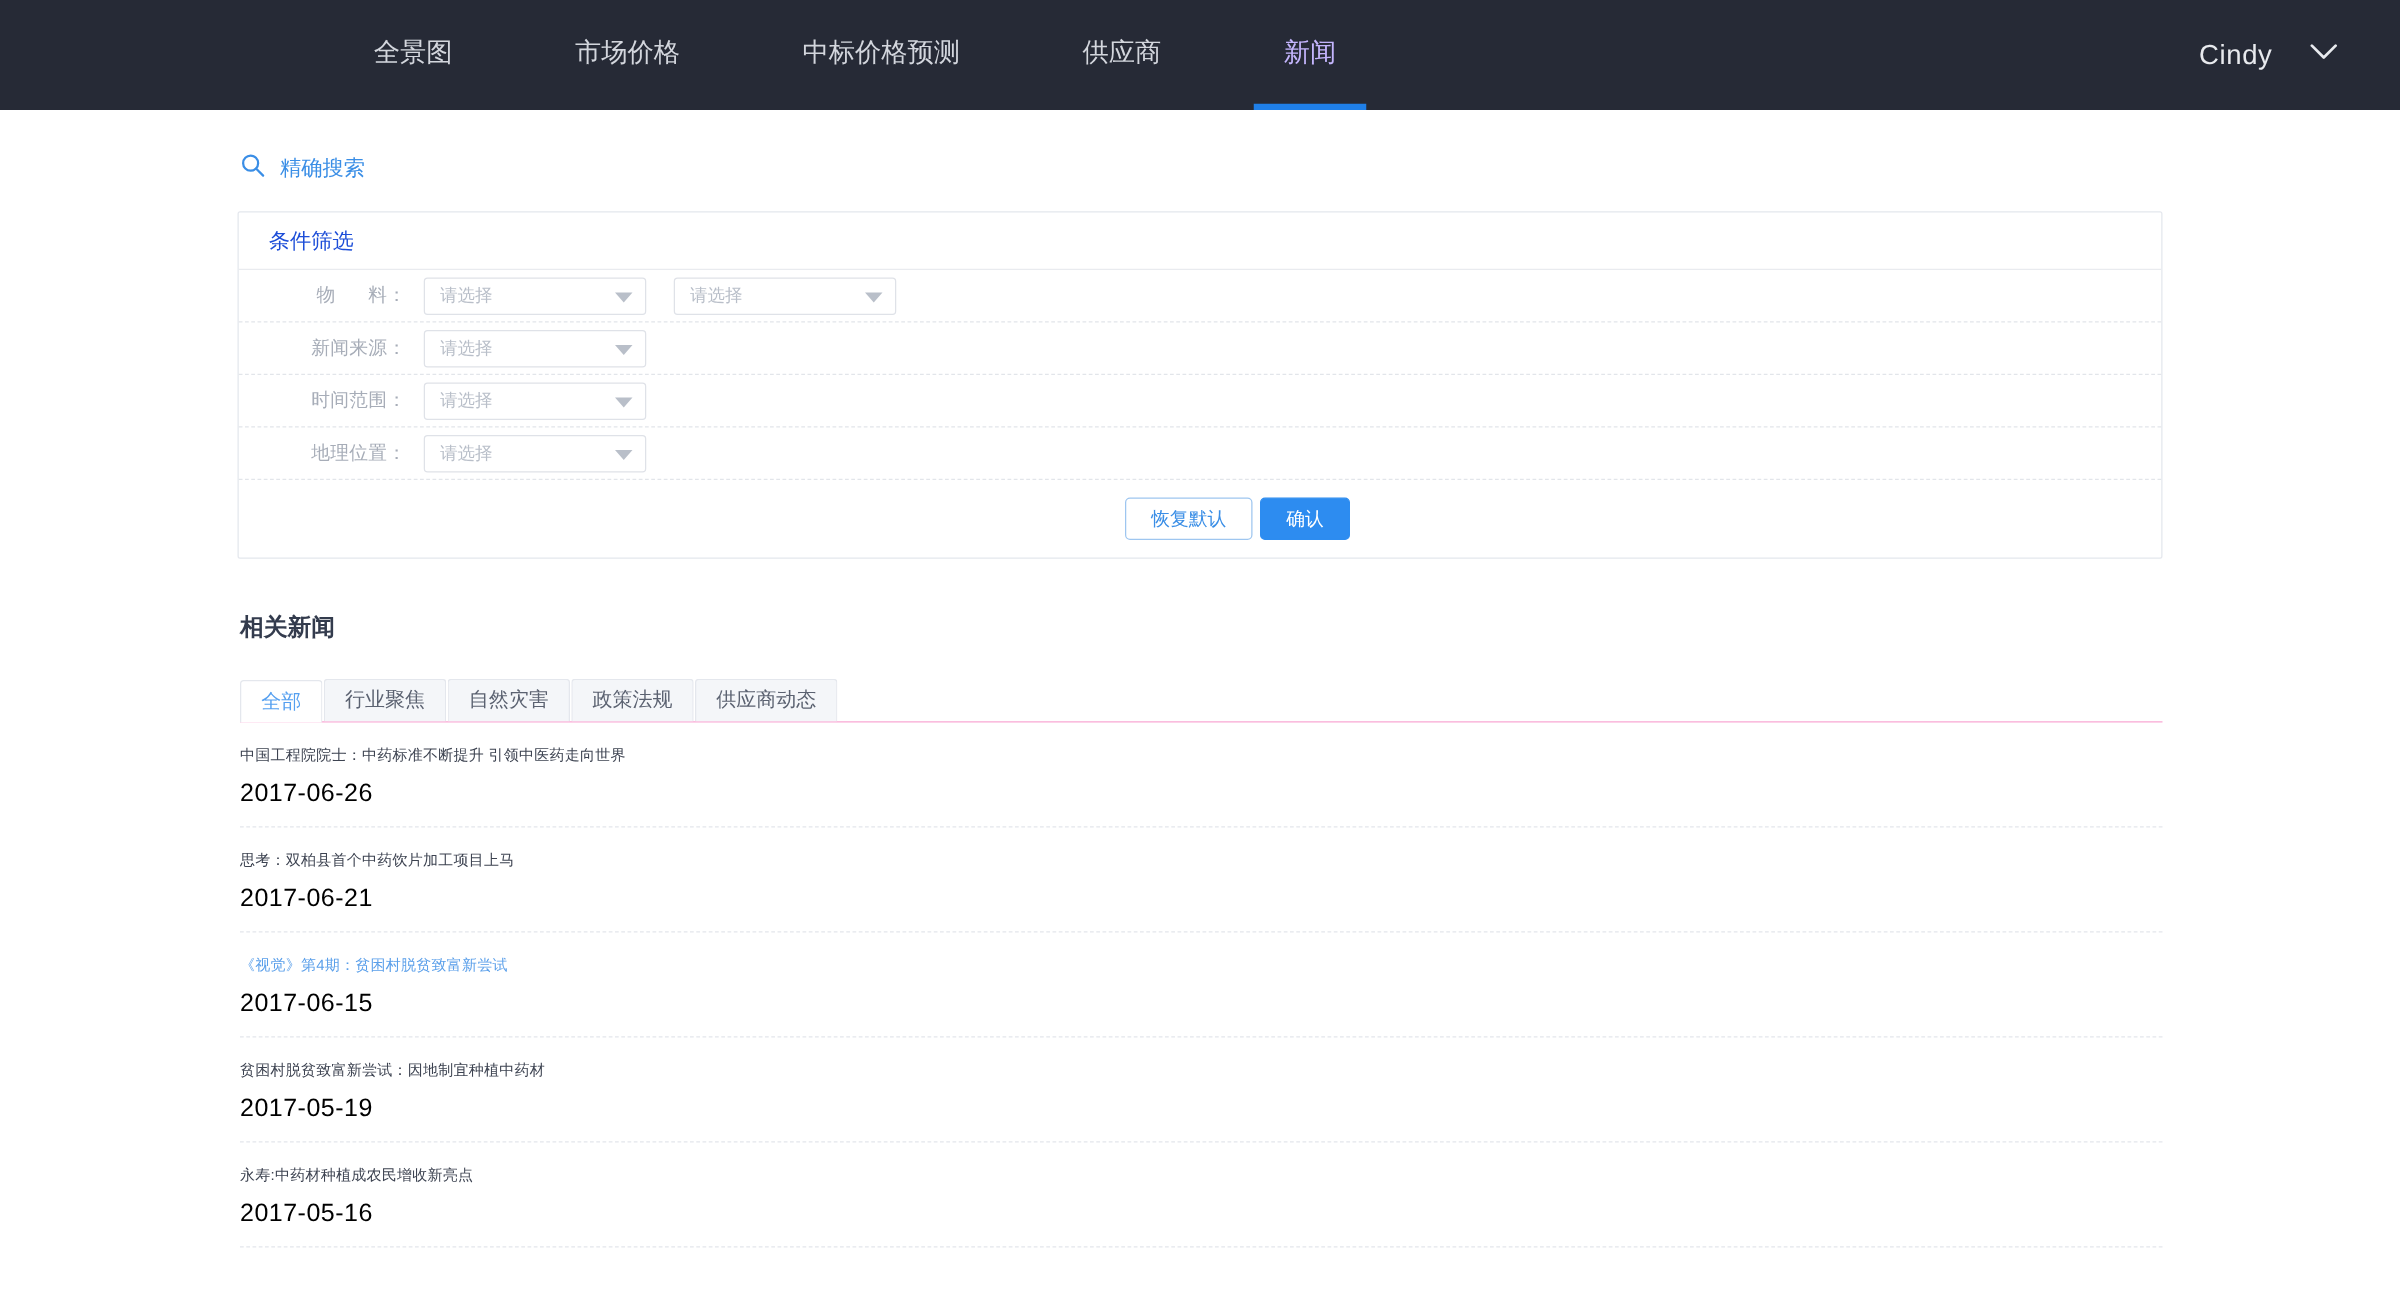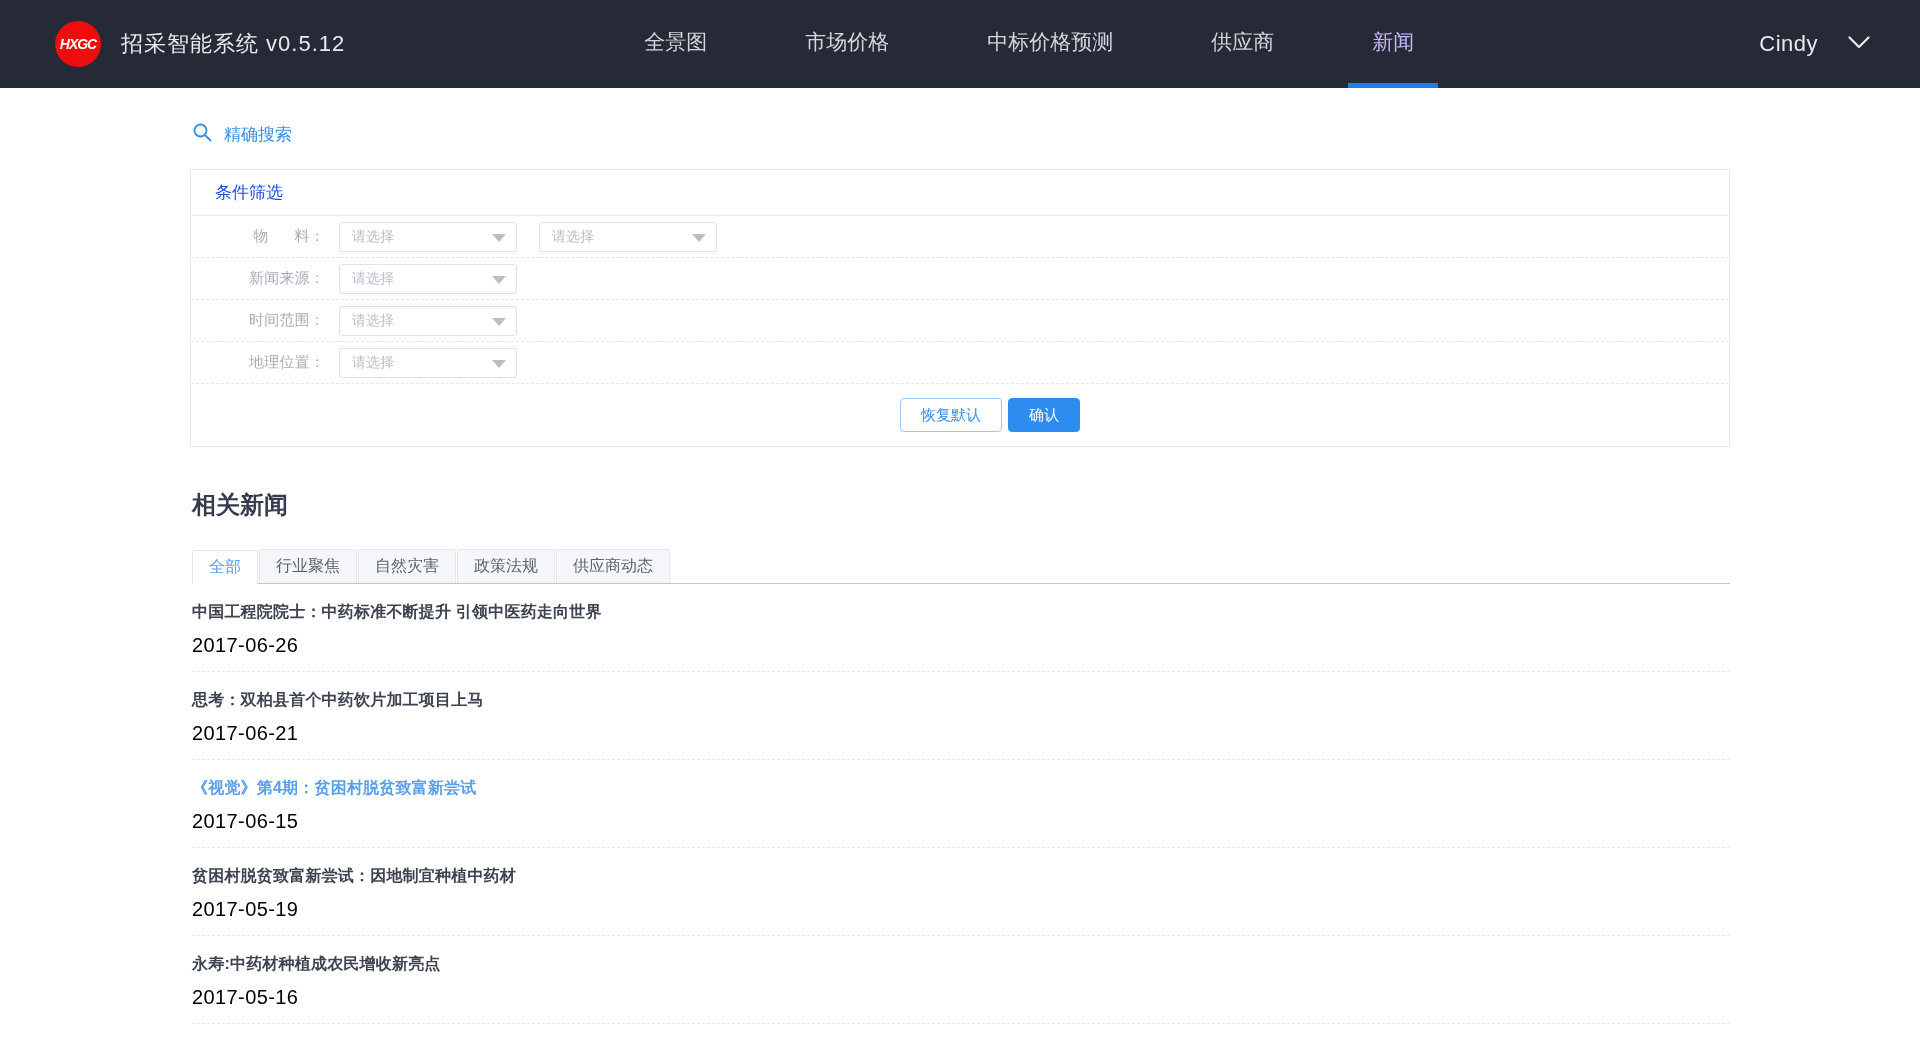--- a/index.html
+++ b/index.html
@@ -208,21 +208,21 @@
     color: #3a8ee6;
   }
   .btn-primary {
     border: 1px solid #2d8cf0;
     background: #2d8cf0;
     color: #fff;
   }
 
   
   .section-title {
-    font-size: 24px;
+    font-size: 19px;
     color: #333b4d;
     font-weight: bold;
     margin-top: 42px;
     margin-bottom: 28px;
     margin-left: 2px;
   }
   .tabs {
     display: flex;
     align-items: flex-end;
     border-bottom: 1px solid #f9a8d4;
@@ -251,43 +251,36 @@
     padding-bottom: 1px;
   }
 
   .news-list { margin-left: 2px; }
   .news-item {
     padding: 18px 0 14px 0;
     border-bottom: 1px dashed #e3e6eb;
     cursor: pointer;
   }
   .news-title {
-    font-size: 16px;
+    font-size: 12px;
     color: #3d4351;
     margin-bottom: 11px;
     letter-spacing: 0.2px;
-    font-weight: bold;
   }
   .news-title.link { color: #5a9fea; }
   .news-date {
     font-size: 20px;
     color: #000000;
     letter-spacing: 0.4px;
   }
 </style>
 </head>
 <body>
 
 <div class="topbar">
-  <div class="brand">
-    <div class="logo-circle">
-      <span class="logo-text">HXGC</span>
-    </div>
-    <div class="brand-title">招采智能系统 v0.5.12</div>
-  </div>
 
   <nav class="nav">
     <div class="nav-item">全景图</div>
     <div class="nav-item">市场价格</div>
     <div class="nav-item">中标价格预测</div>
     <div class="nav-item">供应商</div>
     <div class="nav-item active">新闻</div>
   </nav>
 
   <div class="user-area">

